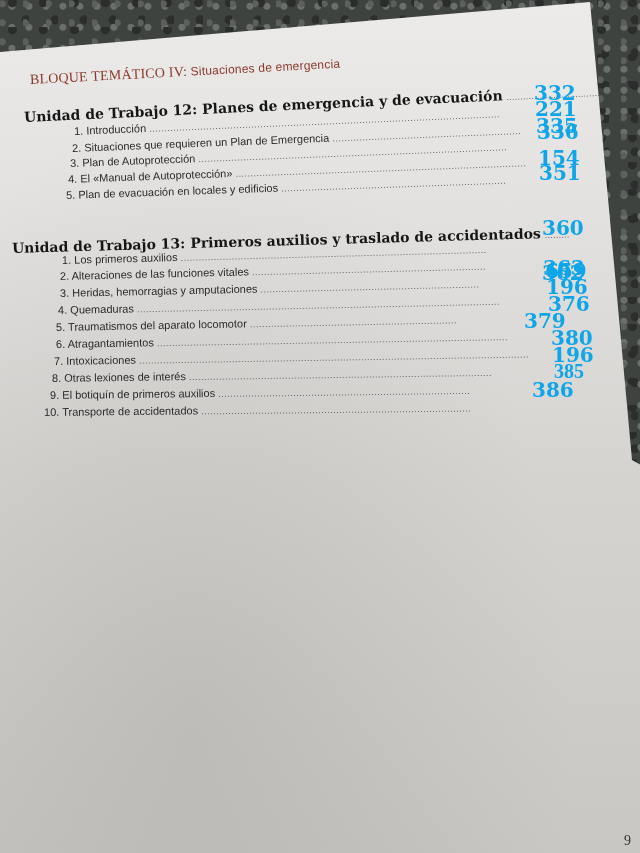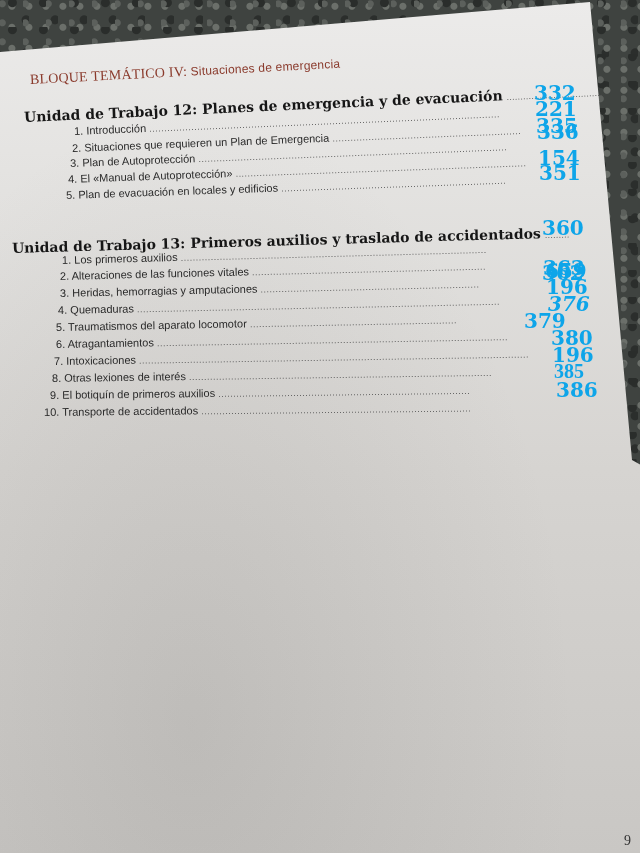--- a/index.html
+++ b/index.html
@@ -157,21 +157,21 @@
     <span>10.</span>
     <span>Transporte de accidentados</span>
     <span class="dots">..........................................................................................</span>
   </div>
 
   <span class="pnum" style="left:542px; top:216px;">360</span>
   <span class="pnum" style="left:542px; top:225px;margin-top:36px;">362</span>
   <span class="pnum" style="left:543px; top:256px;text-align:center;">363</span>
   <span class="pnum" style="left:545px; top:259px;">659</span>
   <span class="pnum" style="left:546px; top:275px;">196</span>
-  <span class="pnum" style="left:548px; top:292px;font-style:italic;">376</span>
+  <span class="pnum" style="left:548px; top:292px;">376</span>
   <span class="pnum" style="left:524px; top:309px;">379</span>
   <span class="pnum" style="left:551px; top:326px;">380</span>
   <span class="pnum" style="left:552px; top:343px;">196</span>
   <span class="pnum" style="left:554px; top:360px;font-family:Liberation Serif, serif;">385</span>
-  <span class="pnum" style="left:556px; top:378px;">386</span>
+  <span class="pnum" style="left:532px; top:378px;">386</span>
 
   <span class="footer-page">9</span>
 </div>
 
 </body></html>

